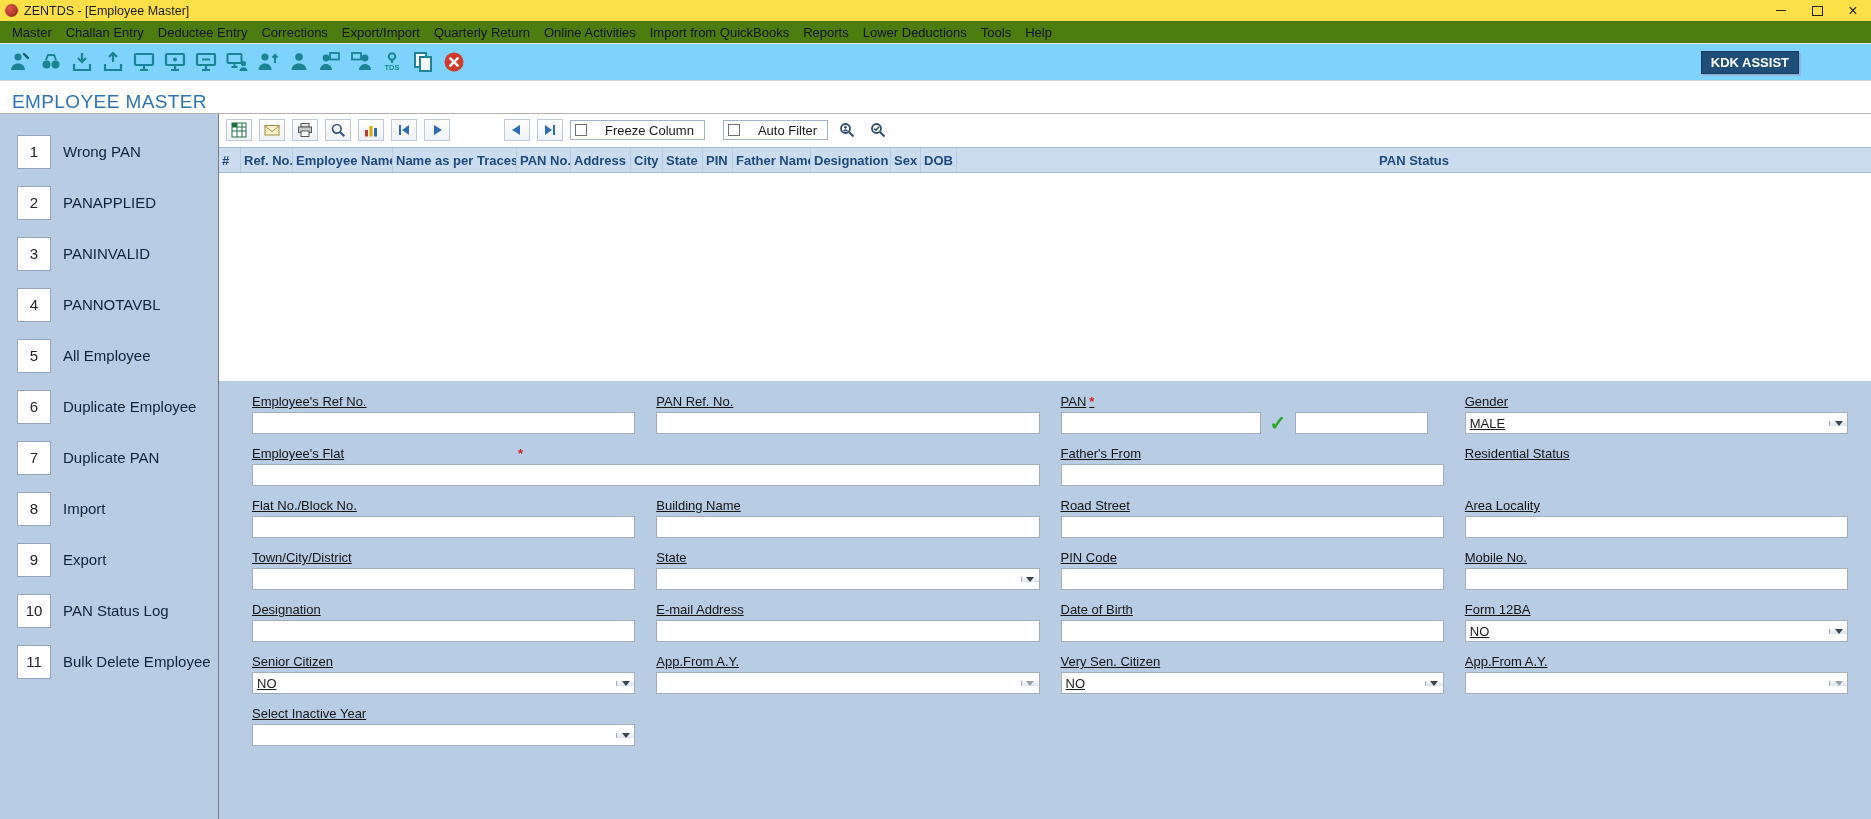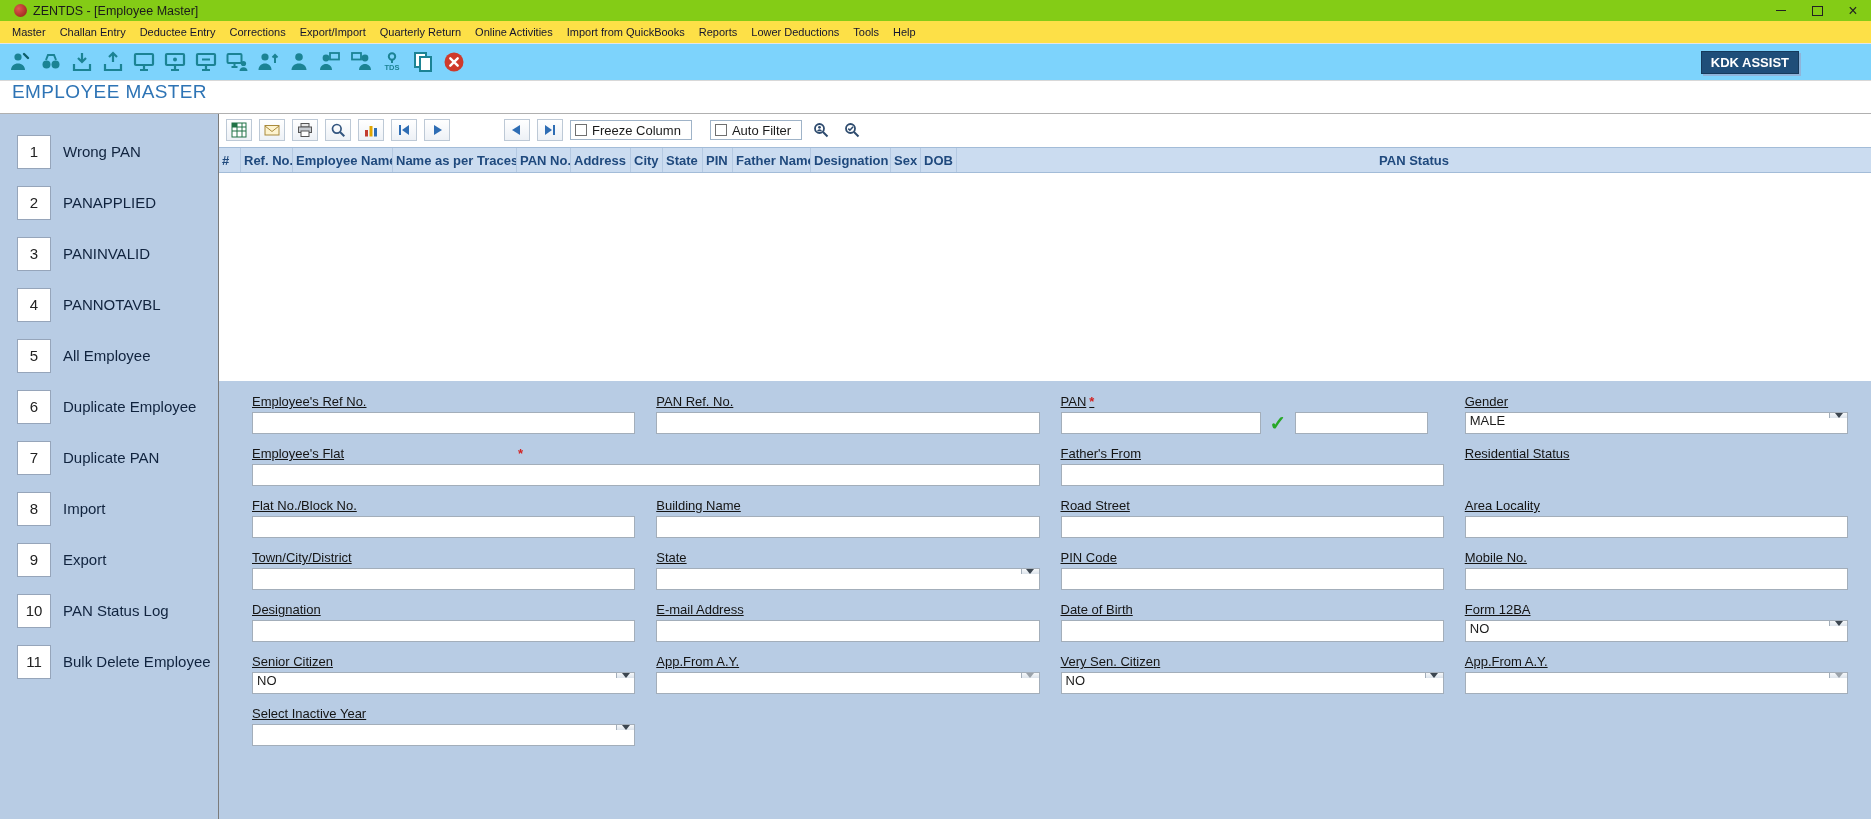--- a/index.html
+++ b/index.html
@@ -1,76 +1,76 @@
 <!DOCTYPE html>
 <html><head>
 <meta charset="utf-8">
 <style>
   * { box-sizing: border-box; }
   body { margin:0; }
   .screen { width:1871px; height:819px; background:#fff; font-family:"Liberation Sans",sans-serif; color:#1b1b1b; overflow:hidden; position:relative; }
 
   
-  .titlebar { height:21px; display:flex; align-items:center; padding-left:14px; background:#84cc16; }
+  .titlebar { height:21px; display:flex; align-items:center; padding-left:5px; background:#fde047; }
   .app-icon { width:13px; height:13px; border-radius:50%; background:radial-gradient(circle at 35% 35%, #e05a4e, #8f1d12); display:inline-block; flex:none; }
   .title-text { font-size:12.5px; margin-left:6px; }
   .win-controls { margin-left:auto; display:flex; align-items:center; height:100%; }
   .wc { width:36px; height:100%; display:flex; align-items:center; justify-content:center; }
   .wc.min::before { content:""; width:10px; height:1px; background:#222; display:block; }
   .wc.max::before { content:""; width:9px; height:8px; border:1px solid #222; display:block; }
   .wc.close::before { content:"×"; font-size:16px; line-height:1; color:#222; }
 
   
-  .menubar { height:22px; display:flex; align-items:center; padding-left:5px; font-size:11px; color:#14142e; background:#fde047; }
+  .menubar { height:22px; display:flex; align-items:center; padding-left:5px; font-size:13px; color:#14142e; background:#4d7c0f; }
   .menu-item { padding:0 7px; cursor:default; }
 
   
   .toolbar { height:38px; background:#7dd3fc; border-top:1px solid #e5e5e5; border-bottom:1px solid #d8d8d8; display:flex; align-items:center; padding-left:4px; position:relative; }
   .tico { width:31px; height:28px; display:flex; align-items:center; justify-content:center; }
   .kdk-btn { position:absolute; right:72px; top:7px; height:23px; background:#1f4e79; color:#fff; font-weight:bold; font-size:13px; border:1px solid #163a5c; box-shadow:2px 2px 0 #8fb4da; padding:0 9px; font-family:inherit; }
 
   
-  .page-title-row { height:32px; display:flex; align-items:flex-start; padding-left:12px; background:#fff; }
+  .page-title-row { height:32px; display:flex; align-items:flex-end; padding-left:12px; background:#fff; }
   .page-title-row .pt { font-size:19px; color:#2e74b5; letter-spacing:0.4px; }
 
   
   .content { display:flex; height:706px; border-top:1px solid #b0b0b0; }
   .sidebar { width:219px; background:#b8cce4; border-right:1px solid #7b7b7b; padding-top:12px; flex:none; }
   .sidebar-item { height:51px; display:flex; align-items:center; padding-left:17px; gap:12px; cursor:default; }
   .num-box { width:34px; height:34px; background:#fff; border:1px solid #96a5ba; display:flex; align-items:center; justify-content:center; font-size:15px; color:#222; flex:none; }
   .item-label { font-size:15px; color:#10233e; white-space:nowrap; }
 
   .main { flex:1; display:flex; flex-direction:column; min-width:0; background:#fff; }
 
   
   .grid-toolbar { height:24px; margin-top:4px; display:flex; align-items:center; gap:7px; padding-left:7px; }
   .gbtn { width:26px; height:22px; border:1px solid #bdc9d6; background:linear-gradient(#ffffff,#edf1f6); display:flex; align-items:center; justify-content:center; flex:none; }
   .gap48 { width:40px; flex:none; }
   .gap6 { width:4px; flex:none; }
-  .check-group { height:20px; border:1px solid #9fb3c8; display:flex; align-items:center; gap:5px; padding:0 10px 0 4px; font-size:13px; background:#fff; flex:none; white-space:nowrap; }
+  .check-group { height:20px; border:1px solid #9fb3c8; display:flex; align-items:center; gap:18px; padding:0 10px 0 4px; font-size:13px; background:#fff; flex:none; white-space:nowrap; }
   .cbox { width:12px; height:12px; border:1px solid #707070; background:#fff; display:inline-block; flex:none; }
   .plain-ico { width:24px; height:22px; display:flex; align-items:center; justify-content:center; flex:none; }
 
   
   .grid-header { height:26px; margin-top:5px; background:#cbdcf0; border-top:1px solid #a3bcd8; border-bottom:1px solid #a3bcd8; display:flex; align-items:stretch; color:#1f497d; font-size:13px; font-weight:bold; }
   .gh { display:flex; align-items:center; padding:0 3px; border-right:1px solid #b4c9e2; white-space:nowrap; overflow:hidden; flex:none; }
   .c0{width:22px}.c1{width:52px}.c2{width:100px}.c3{width:124px}.c4{width:54px}.c5{width:60px}.c6{width:32px}.c7{width:40px}.c8{width:30px}.c9{width:78px}.c10{width:80px}.c11{width:30px}.c12{width:36px}
   .c13{flex:1; justify-content:center; border-right:none;}
 
   .grid-body { height:208px; background:#fff; }
 
   
   .form-area { flex:1; background:#b8cce4; padding:13px 23px 0 33px; display:grid; grid-template-columns:repeat(4,1fr); column-gap:21px; row-gap:12px; align-content:start; }
   .f-cell { min-width:0; }
   .f-cell.span2 { grid-column:span 2; }
   .f-label { font-size:13px; color:#141414; margin-bottom:3px; position:relative; height:15px; white-space:nowrap;text-decoration:underline; }
   .req { color:#d22222; margin-left:3px; font-size:13px; font-weight:bold; }
   .req.far { position:absolute; left:266px; top:0; margin:0; }
   .f-input { width:100%; height:22px; border:1px solid #a3aeba; font-size:13px; padding:0 4px; font-family:inherit; background:#fff; }
-  .select { height:22px; border:1px solid #a3aeba; background:#fff; display:flex; align-items:flex-start; }
+  .select { height:22px; border:1px solid #a3aeba; background:#fff; display:flex; align-items:center;text-decoration:underline; }
   .sel-val { flex:1; font-size:13px; display:flex; align-items:center; padding:0 4px; overflow:hidden; white-space:nowrap; }
   .sel-btn { width:18px; flex:none; background:linear-gradient(#f6f8fa,#dde4ec); border-left:1px solid #a3aeba; display:flex; align-items:center; justify-content:center; }
   .sel-btn::before { content:""; border-left:4px solid transparent; border-right:4px solid transparent; border-top:5px solid #3c4650; }
   .select.disabled .sel-btn::before { border-top-color:#9aa2aa; }
   .pan-row { display:flex; align-items:center; gap:9px; }
   .pan-input { width:200px; flex:none; }
   .pan-input2 { width:133px; flex:none; }
   .check-icon { color:#27a827; font-size:20px; font-weight:bold; line-height:1; flex:none; }
   .check-icon::before { content:"✓"; }
 </style>

